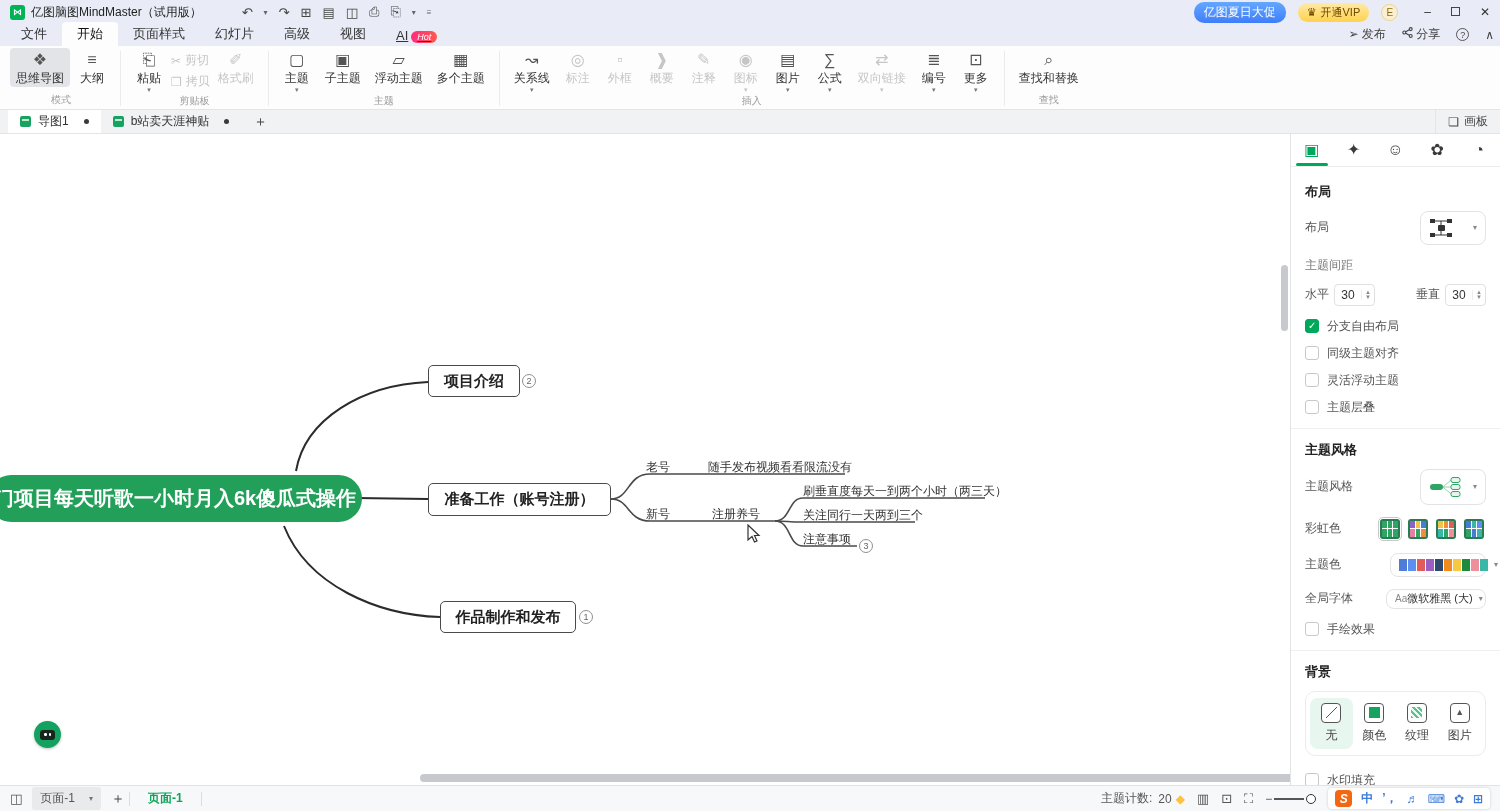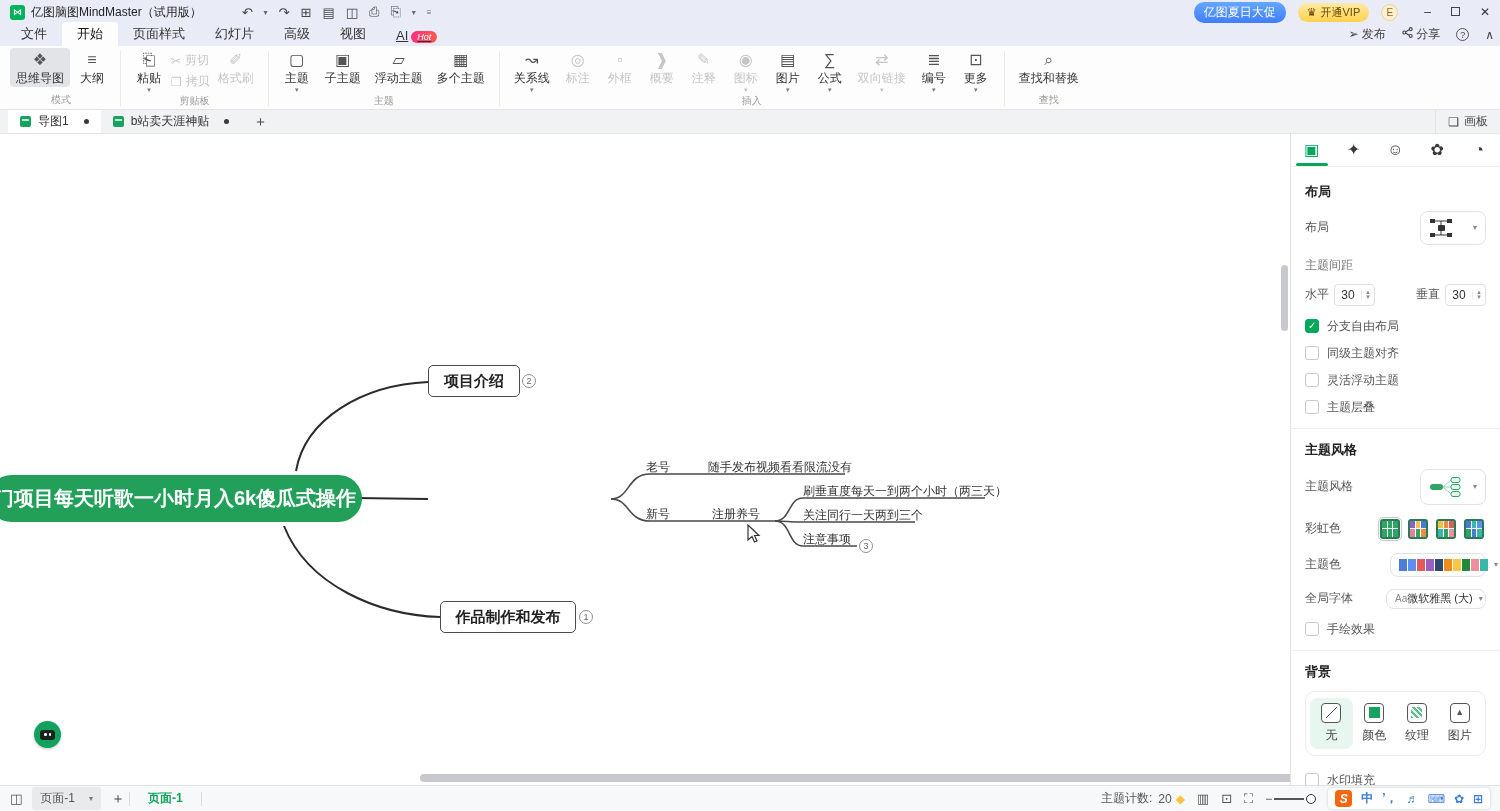--- a/index.html
+++ b/index.html
@@ -369,20 +369,23 @@
 
     <div class="node central" style="left:-12px; top:341px; width:374px; height:47px;">
       <span>门项目每天听歌一小时月入6k傻瓜式操作</span>
     </div>
 
     <div class="node tbox" style="left:428px; top:231px; width:92px; height:32px;">
       <span>项目介绍</span>
     </div>
     <div class="nbadge" style="left:522px; top:240px;">2</div>
 
+    <div class="node tbox" style="left:428px; top:349px; width:183px; height:33px;">
+      <span>准备工作（账号注册）</span>
+    </div>
 
     <div class="node tbox" style="left:440px; top:467px; width:136px; height:32px;">
       <span>作品制作和发布</span>
     </div>
     <div class="nbadge" style="left:579px; top:476px;">1</div>
 
     <span class="tline" style="left:646px; top:325px;">老号</span>
     <span class="tline" style="left:708px; top:325px;">随手发布视频看看限流没有</span>
     <span class="tline" style="left:646px; top:372px;">新号</span>
     <span class="tline" style="left:712px; top:372px;">注册养号</span>

